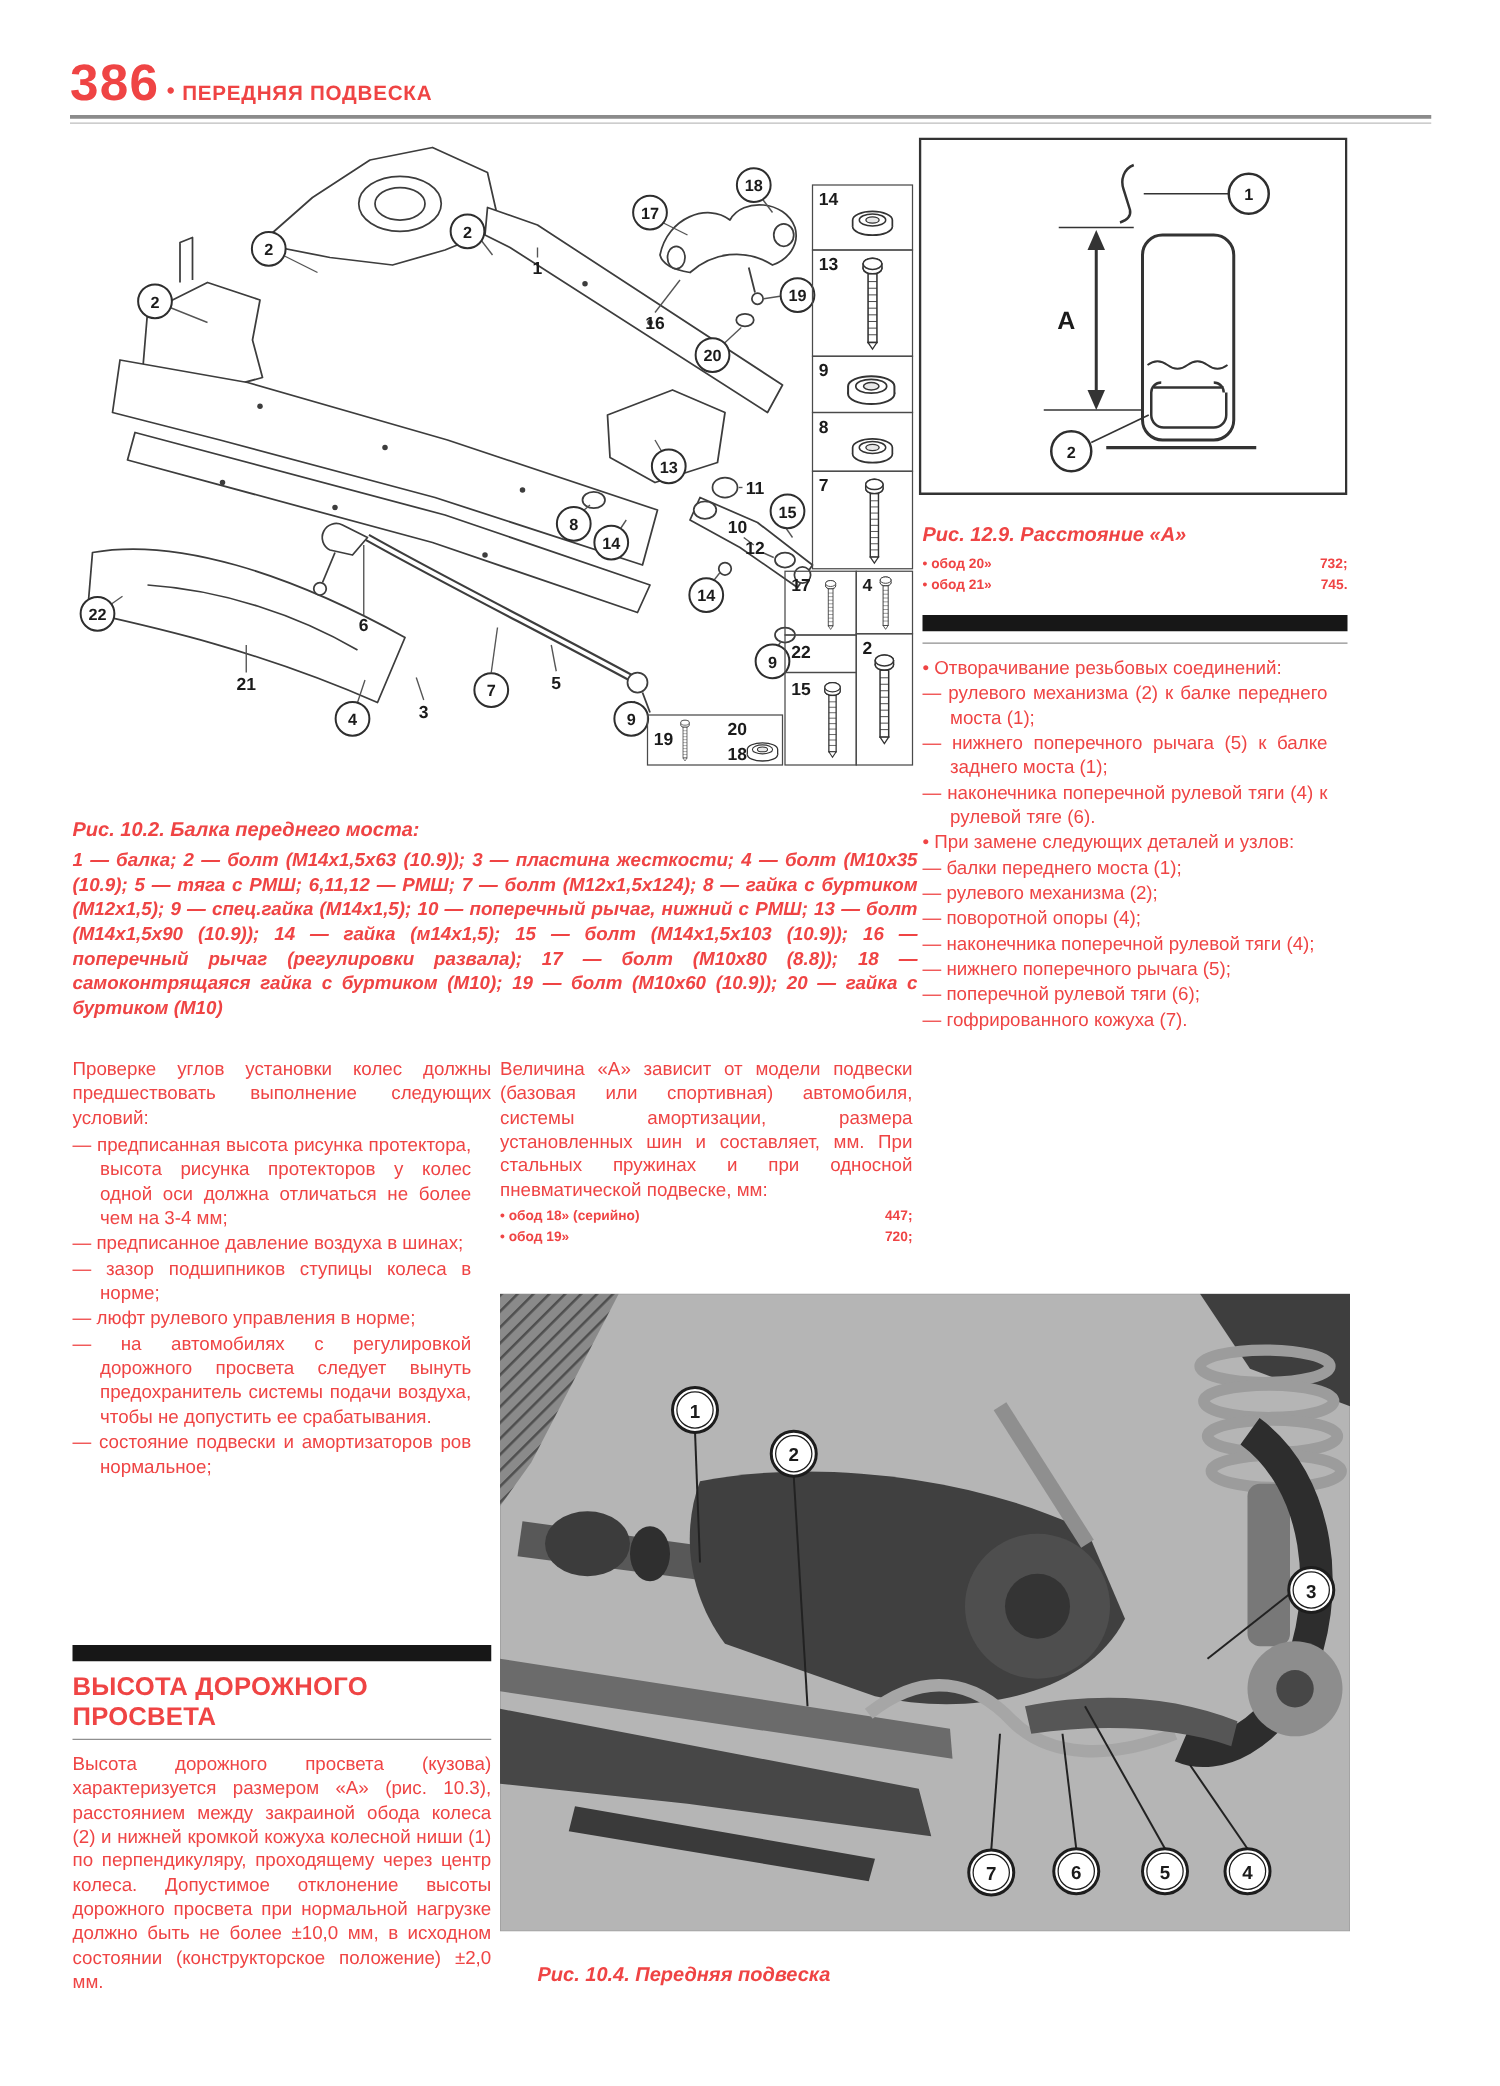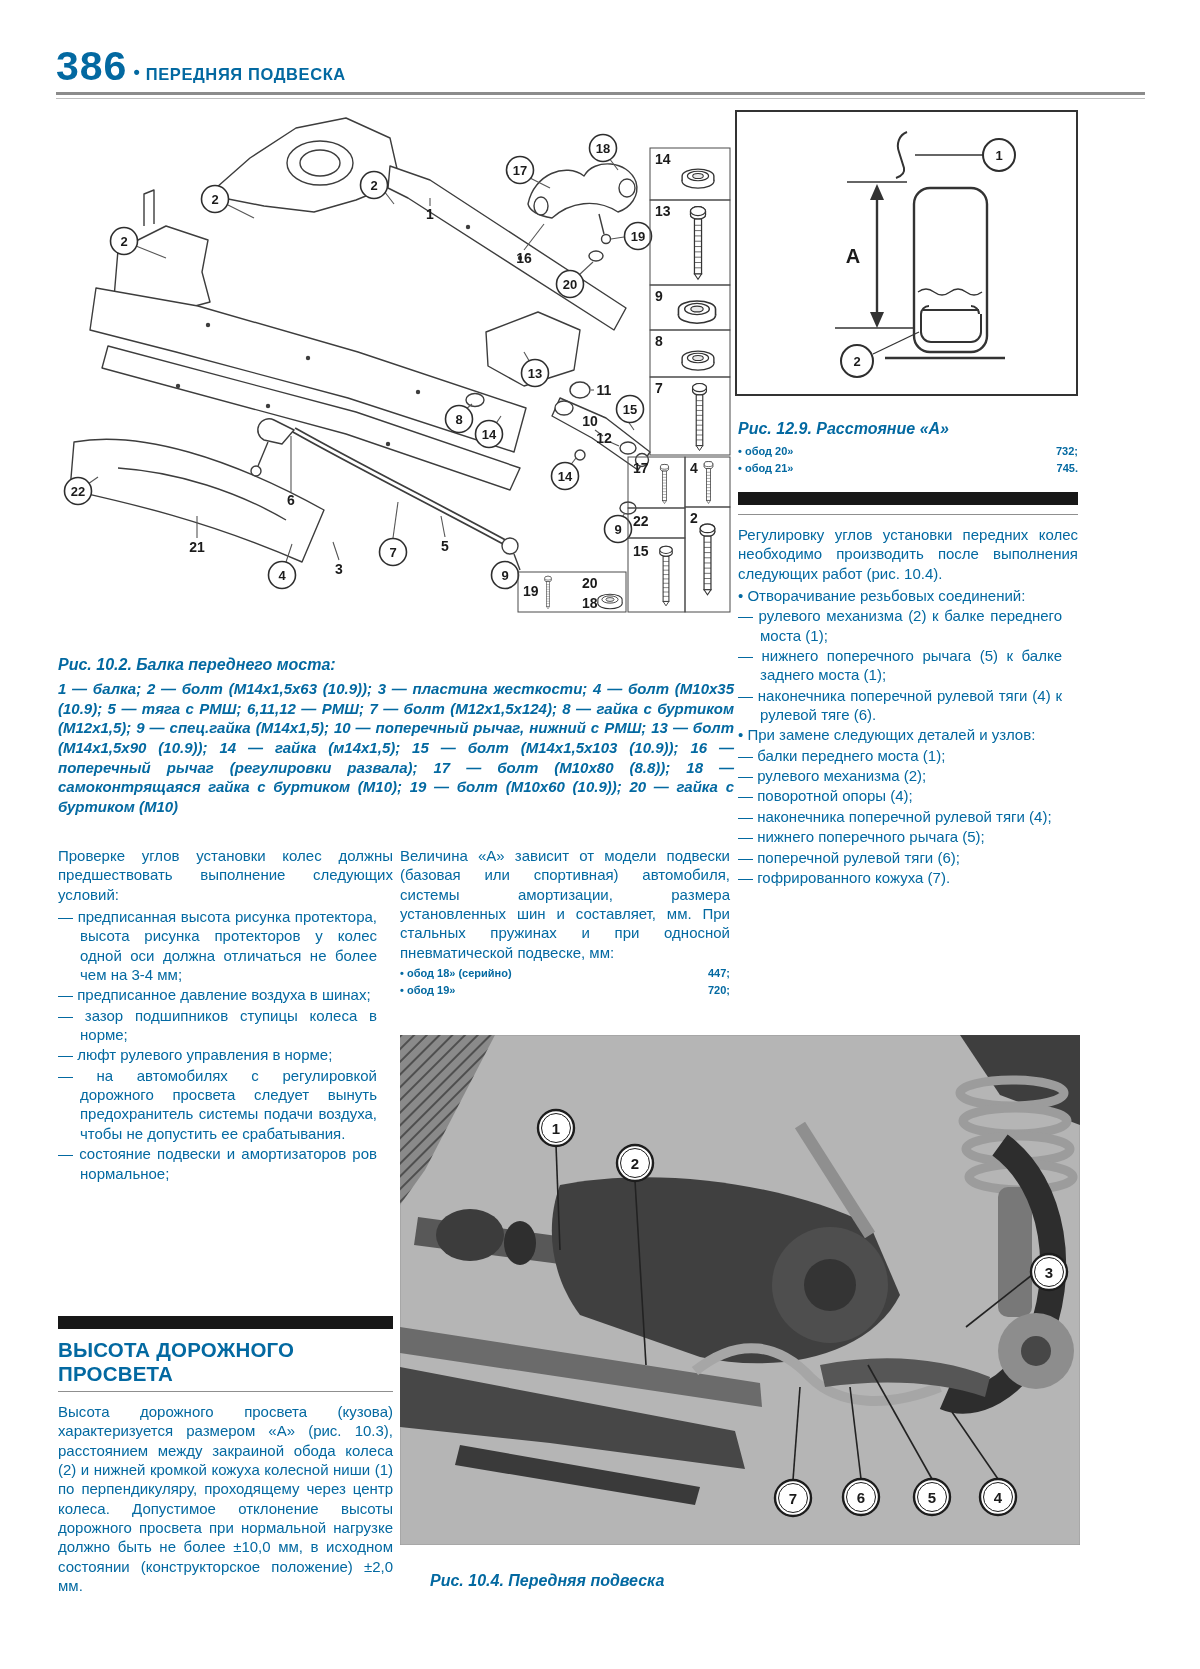--- a/index.html
+++ b/index.html
@@ -1,17 +1,17 @@
 <!DOCTYPE html>
 <html><head>
 <meta charset="utf-8">
 <style>
   html,body{margin:0;padding:0;background:#e9e9e9;}
   .page{position:relative;width:1200px;height:1669px;background:#ffffff;overflow:hidden;
-        font-family:"Liberation Sans",sans-serif;color:#0369a1;}
+        font-family:"Liberation Sans",sans-serif;color:#ef4444;}
   .abs{position:absolute;}
   
   .pagehead{position:absolute;left:56px;top:46px;display:flex;align-items:baseline;gap:6px;}
   .pagenum{font-size:41px;font-weight:bold;letter-spacing:1px;line-height:1;}
   .pagedot{font-size:18px;font-weight:bold;transform:translateY(-2px);}
   .pagesec{font-size:16.5px;font-weight:bold;letter-spacing:.6px;}
   .rule-thick{position:absolute;left:56px;top:92px;width:1089px;height:3px;background:#8b8b8b;}
   .rule-thin{position:absolute;left:56px;top:98px;width:1089px;height:1px;background:#bdbdbd;}
   
   .col{position:absolute;}
@@ -326,21 +326,20 @@
     <div class="vrow">
       <span>• обод 20»</span>
       <span>732;</span>
     </div>
     <div class="vrow" style="margin-bottom:16px">
       <span>• обод 21»</span>
       <span>745.</span>
     </div>
     <div class="bar"></div>
     <div class="thinrule"></div>
-    <p class="just">Регулировку углов установки передних колес необходимо производить после выполнения следующих работ (рис. 10.4).</p>
     <p class="dash" style="padding-left:14px;text-indent:-14px">• Отворачивание резьбовых соединений:</p>
     <p class="dash">— рулевого механизма (2) к балке переднего моста (1);</p>
     <p class="dash">— нижнего поперечного рычага (5) к балке заднего моста (1);</p>
     <p class="dash">— наконечника поперечной рулевой тяги (4) к рулевой тяге (6).</p>
     <p class="dash" style="padding-left:14px;text-indent:-14px">• При замене следующих деталей и узлов:</p>
     <p class="dash">— балки переднего моста (1);</p>
     <p class="dash">— рулевого механизма (2);</p>
     <p class="dash">— поворотной опоры (4);</p>
     <p class="dash">— наконечника поперечной рулевой тяги (4);</p>
     <p class="dash">— нижнего поперечного рычага (5);</p>

